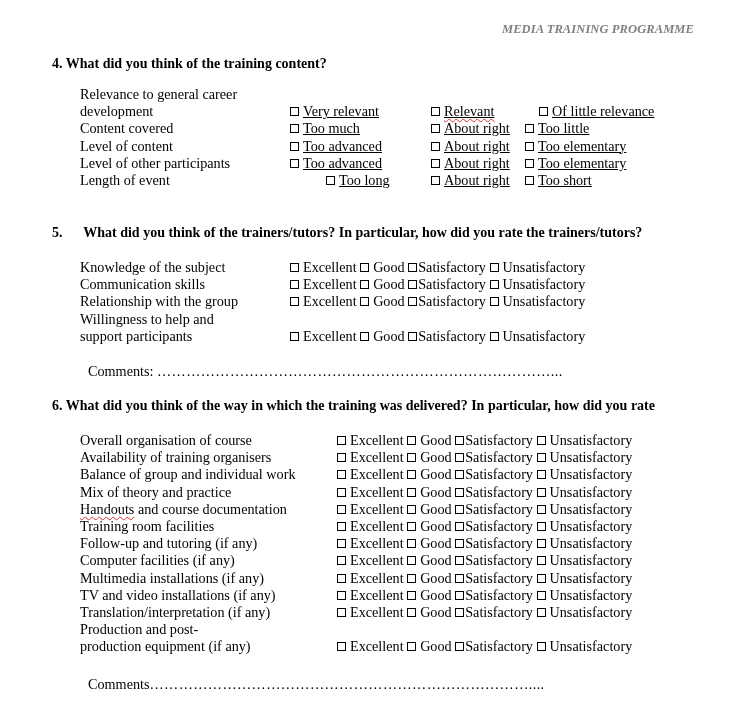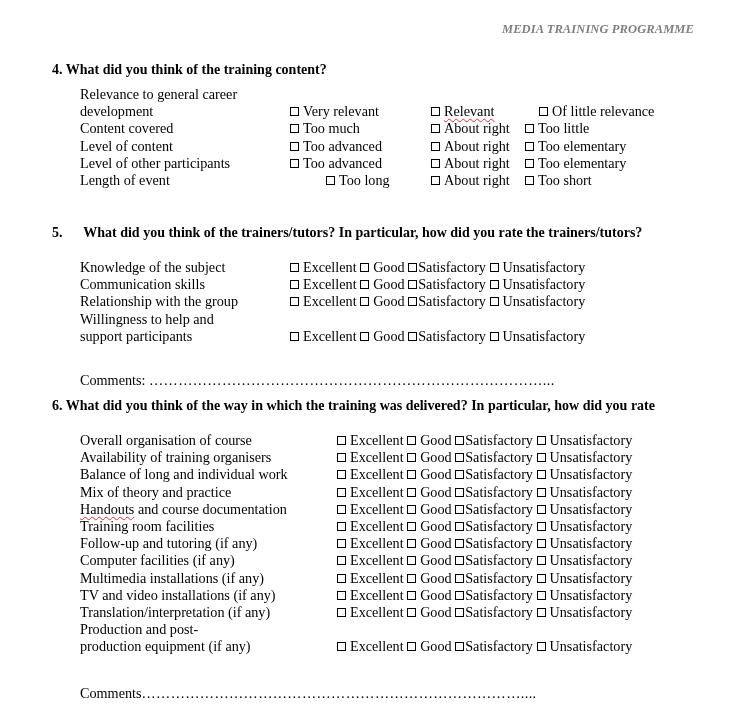--- a/index.html
+++ b/index.html
@@ -15,42 +15,42 @@
       font-size: 12.5px; letter-spacing: 0.1px; margin-left: 32px;
     }
     .q-title {
       position: absolute; font-weight: bold; font-size: 14px; white-space: nowrap;
     }
     .q-num { display: inline-block; }
     .row {
       position: absolute; left: 80px; height: 17.2px; line-height: 17.2px; white-space: nowrap;
     }
     .label { position: absolute; left: 0; white-space: nowrap; }
-    .opts { position: absolute; white-space: nowrap; }
+    .opts { position: absolute; white-space: nowrap; text-decoration: underline; }
     .opt { display: inline-block; white-space: nowrap; }
     .cb {
       display: inline-block; width: 9px; height: 9px; border: 1.6px solid #000;
       box-sizing: border-box; vertical-align: 0px; margin-right: 4px;
       cursor: pointer;
     }
     .cb.tight { margin-right: 1px; }
     .squiggle {
       text-decoration: underline wavy #d33;
       text-decoration-thickness: 1px;
       text-underline-offset: 2px;
     }
-    .comments { position: absolute; left: 80px; white-space: nowrap; margin-top: 9px; }
+    .comments { position: absolute; left: 88px; white-space: nowrap; }
     .dots { color: #000; letter-spacing: 0.4px; }
   </style>
 </head>
 <body>
 
 <div class="header">MEDIA TRAINING PROGRAMME</div>
 
-<div class="q-title" style="left:52px; top:62px;">
+<div class="q-title" style="left:52px; top:56px;">
   <span>4.</span>
   <span>What did you think of the training content?</span>
 </div>
 <div id="q4-rows">
     <div class="row" style="top: 86px;">
       <span class="label">Relevance to general career</span>
     </div>
     <div class="row" style="top: 103.2px;">
       <span class="label">development</span>
       <span class="opts" style="left: 210px;"><span class="cb"></span><span>Very relevant</span></span>
@@ -120,21 +120,21 @@
 <div id="q6-rows">
     <div class="row" style="top: 432px;">
       <span class="label">Overall organisation of course</span>
       <span class="opts" style="left: 257px;"><span class="opt"><span class="cb"></span><span>Excellent</span>&nbsp;</span><span class="opt"><span class="cb"></span><span>Good</span>&nbsp;</span><span class="opt"><span class="cb tight"></span><span>Satisfactory</span>&nbsp;</span><span class="opt"><span class="cb"></span><span>Unsatisfactory</span></span></span>
     </div>
     <div class="row" style="top: 449.2px;">
       <span class="label">Availability of training organisers</span>
       <span class="opts" style="left: 257px;"><span class="opt"><span class="cb"></span><span>Excellent</span>&nbsp;</span><span class="opt"><span class="cb"></span><span>Good</span>&nbsp;</span><span class="opt"><span class="cb tight"></span><span>Satisfactory</span>&nbsp;</span><span class="opt"><span class="cb"></span><span>Unsatisfactory</span></span></span>
     </div>
     <div class="row" style="top: 466.4px;">
-      <span class="label">Balance of long and individual work</span>
+      <span class="label">Balance of group and individual work</span>
       <span class="opts" style="left: 257px;"><span class="opt"><span class="cb"></span><span>Excellent</span>&nbsp;</span><span class="opt"><span class="cb"></span><span>Good</span>&nbsp;</span><span class="opt"><span class="cb tight"></span><span>Satisfactory</span>&nbsp;</span><span class="opt"><span class="cb"></span><span>Unsatisfactory</span></span></span>
     </div>
     <div class="row" style="top: 483.6px;">
       <span class="label">Mix of theory and practice</span>
       <span class="opts" style="left: 257px;"><span class="opt"><span class="cb"></span><span>Excellent</span>&nbsp;</span><span class="opt"><span class="cb"></span><span>Good</span>&nbsp;</span><span class="opt"><span class="cb tight"></span><span>Satisfactory</span>&nbsp;</span><span class="opt"><span class="cb"></span><span>Unsatisfactory</span></span></span>
     </div>
     <div class="row" style="top: 500.8px;">
       <span class="label"><span class="squiggle">Handouts</span><span> and course documentation</span></span>
       <span class="opts" style="left: 257px;"><span class="opt"><span class="cb"></span><span>Excellent</span>&nbsp;</span><span class="opt"><span class="cb"></span><span>Good</span>&nbsp;</span><span class="opt"><span class="cb tight"></span><span>Satisfactory</span>&nbsp;</span><span class="opt"><span class="cb"></span><span>Unsatisfactory</span></span></span>
     </div>

